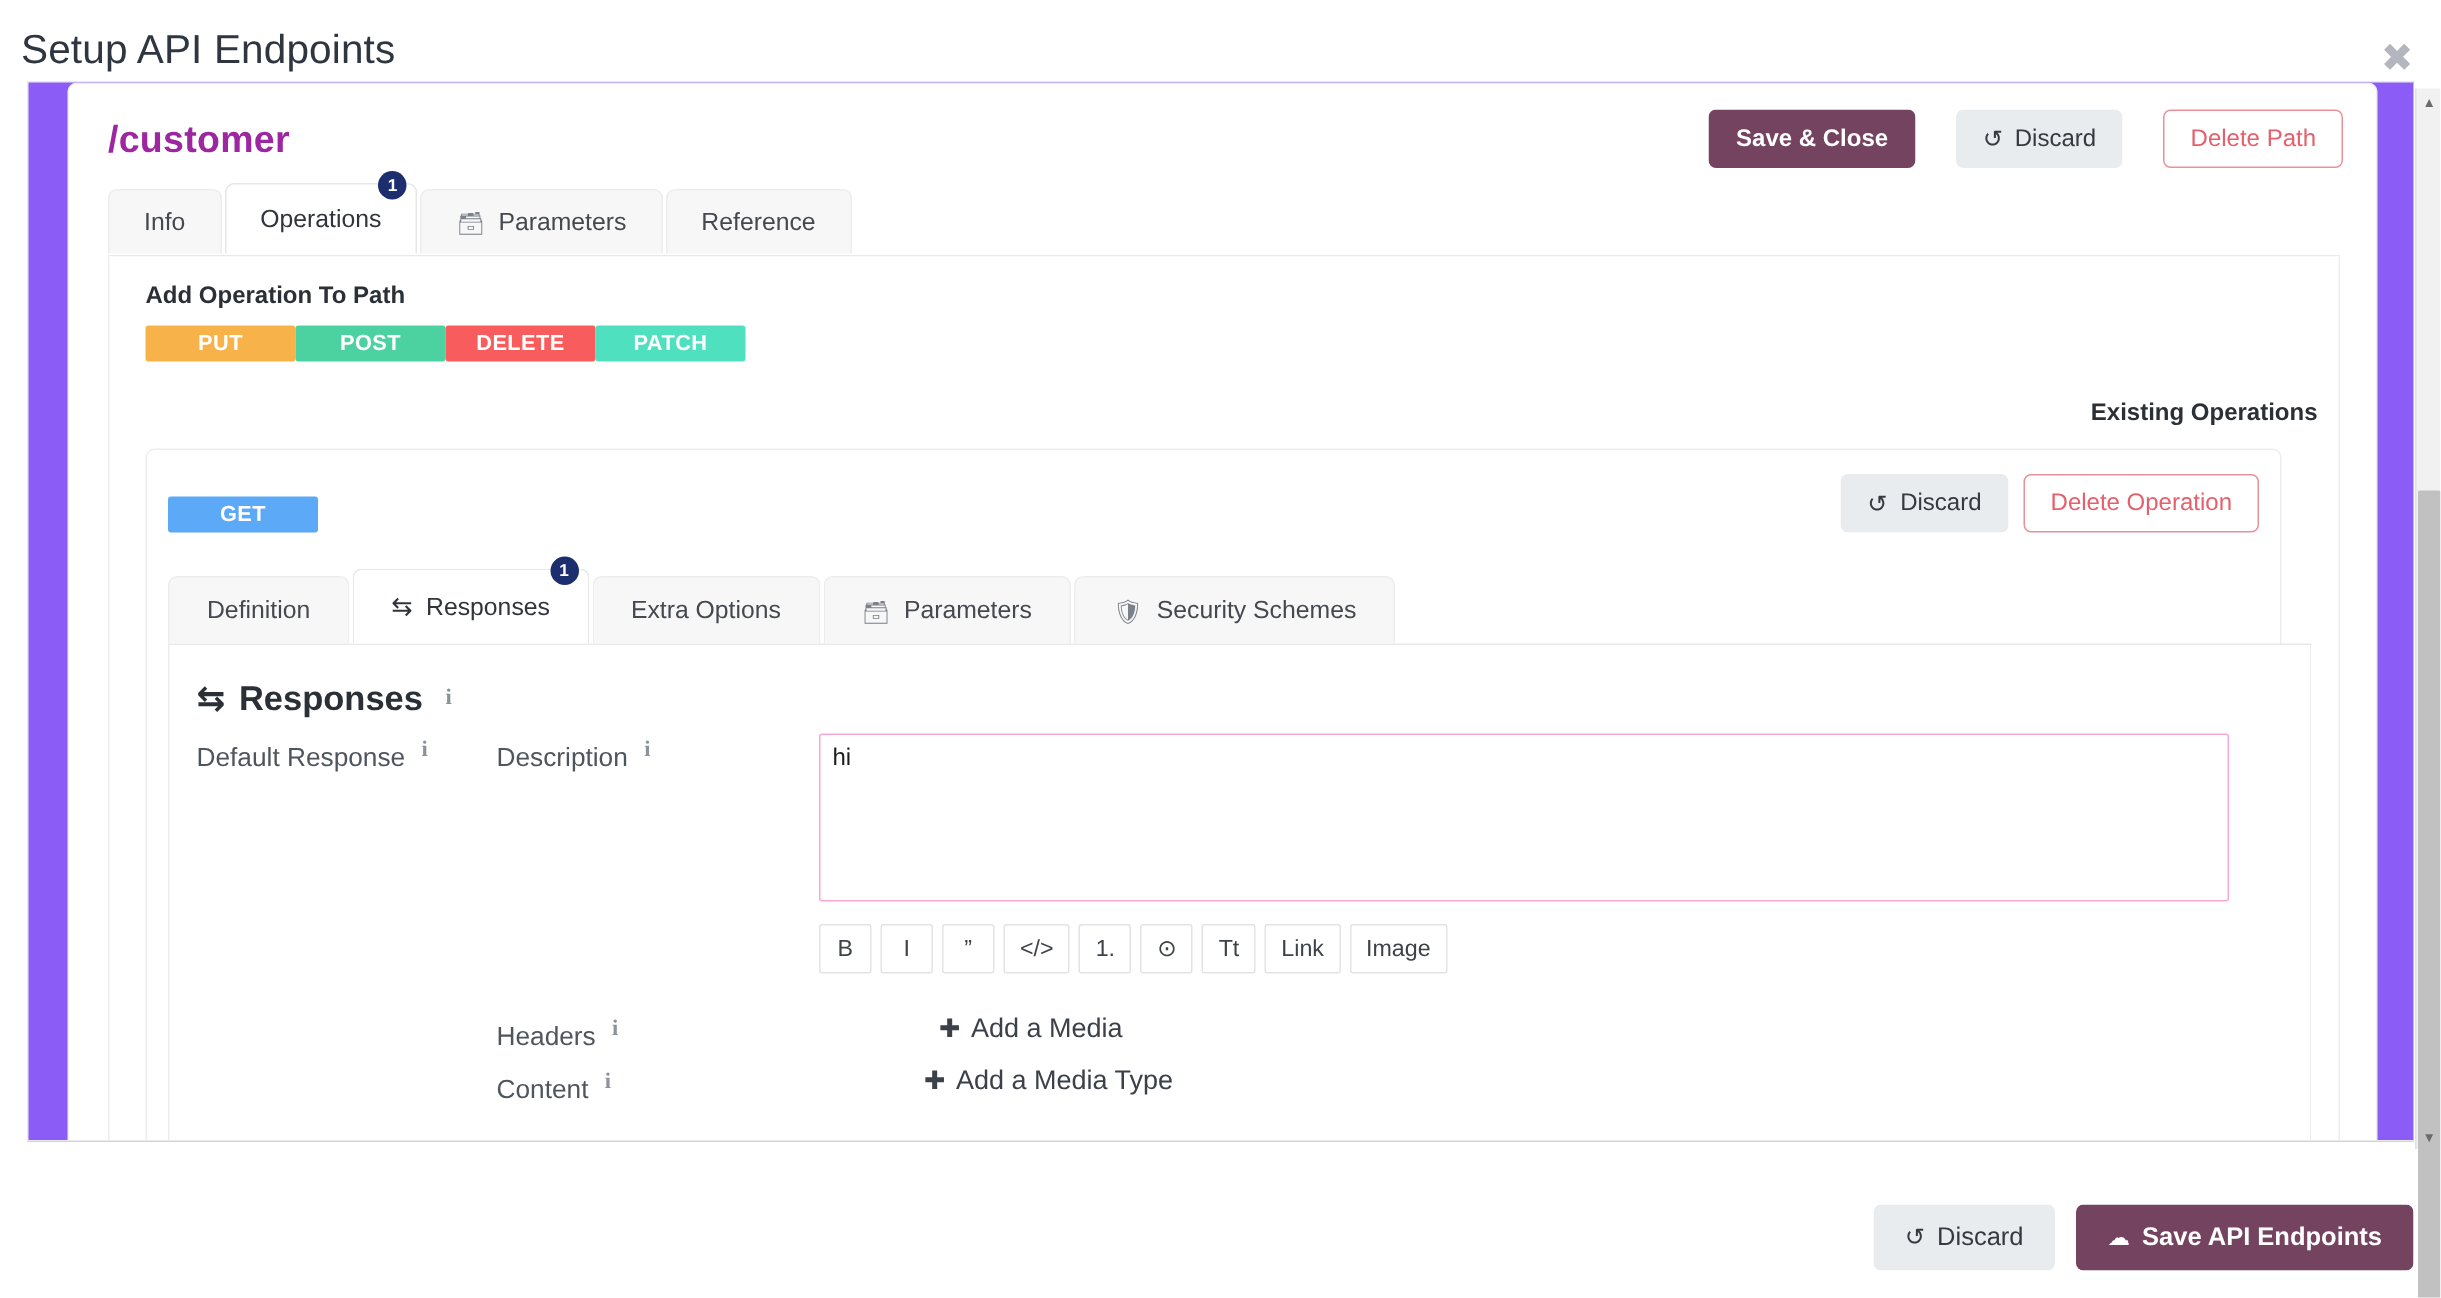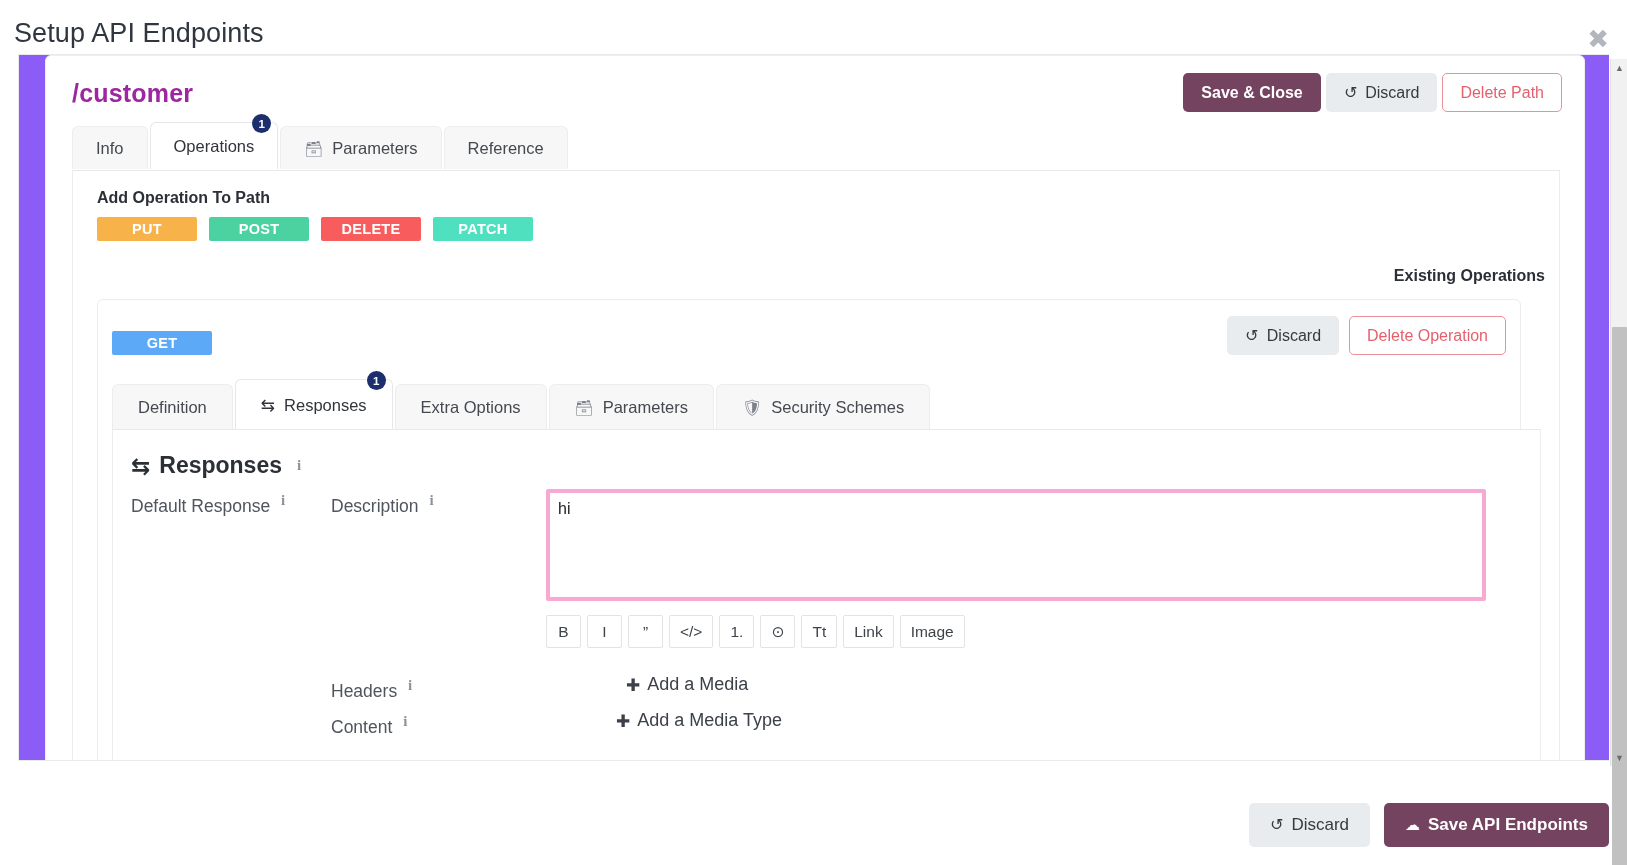--- a/index.html
+++ b/index.html
@@ -62,21 +62,21 @@
 
   .path-title {
     position: absolute; left: 26px; top: 23px;
     font-size: 25px; font-weight: bold; color: #9c27a0;
     letter-spacing: .2px;
   }
 
   
   .top-actions {
     position: absolute; right: 22px; top: 17px;
-    display: flex; gap: 5px; align-items: center;
+    display: flex; gap: 27px; align-items: center;
   }
   .btn {
     font-family: "Liberation Sans", sans-serif;
     font-size: 16px; border-radius: 5px; cursor: pointer;
     display: inline-flex; align-items: center; gap: 8px;
     padding: 9px 17px; border: 1px solid transparent;
     white-space: nowrap; line-height: 1.2;
   }
   .btn-primary { background: #74435f; color: #fff; font-weight: bold; }
   .btn-light { background: #e9ecef; color: #343a40; }
@@ -113,21 +113,21 @@
   .panel {
     position: absolute; left: 26px; top: 115px; width: 1488px;
     background: #fff; border: 1px solid #ededee; border-top: none;
     border-radius: 0 0 6px 6px;
     padding: 18px 14px 0 0;
   }
   .section-label {
     font-size: 16px; font-weight: bold; color: #2b2f36;
     margin-left: 24px;
   }
-  .method-row { display: flex; gap: 12px; margin: 10px 0 0 24px; }
+  .method-row { display: flex; gap: 0; margin: 10px 0 0 24px; }
   .method {
     width: 100px; height: 24px; border-radius: 2px;
     color: #fff; font-weight: bold; font-size: 14.5px;
     display: flex; align-items: center; justify-content: center;
     letter-spacing: .3px; cursor: pointer;
   }
   .m-put { background: #f7b24a; }
   .m-post { background: #4cd2a0; }
   .m-delete { background: #f95c5c; }
   .m-patch { background: #4fe0c0; }
@@ -175,21 +175,21 @@
   .form-row {
     display: flex; align-items: flex-start;
     margin-top: 8px; padding-left: 18px;
   }
   .lbl-col { width: 200px; font-size: 17.5px; color: #4f555d; padding-top: 3px; }
   .lbl-col2 { width: 215px; font-size: 17.5px; color: #4f555d; padding-top: 3px; }
   .field-col { flex: 1; }
 
   textarea.descr {
     width: 940px; height: 112px; resize: none;
-    border: 4px solid #f9a8d4; border-radius: 2px;
+    border: 1px solid #f9a8d4; border-radius: 2px;
     font-family: "Liberation Sans", sans-serif; font-size: 16px;
     color: #1c1c1c; padding: 7px 8px; outline: none; background: #fff;
   }
   .md-toolbar { display: flex; margin-top: 10px; }
   .md-btn {
     min-width: 35px; height: 33px; padding: 0 10px;
     border: 1px solid #e2e3e5; background: #fff;
     font-size: 15.5px; color: #3e4349;
     display: flex; align-items: center; justify-content: center;
     cursor: pointer; margin-right: 6px; border-radius: 2px;

